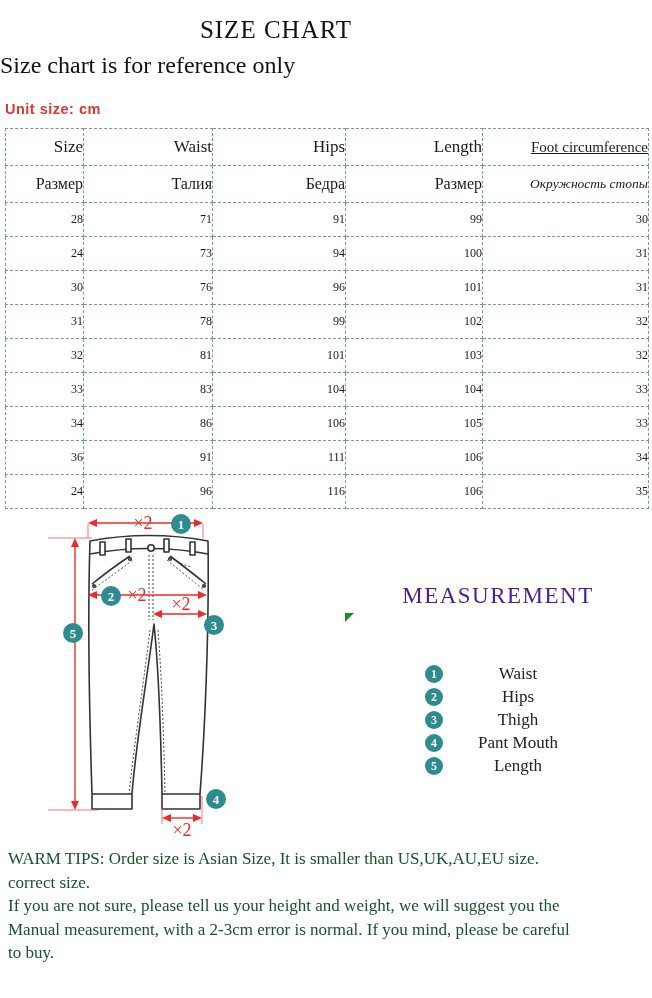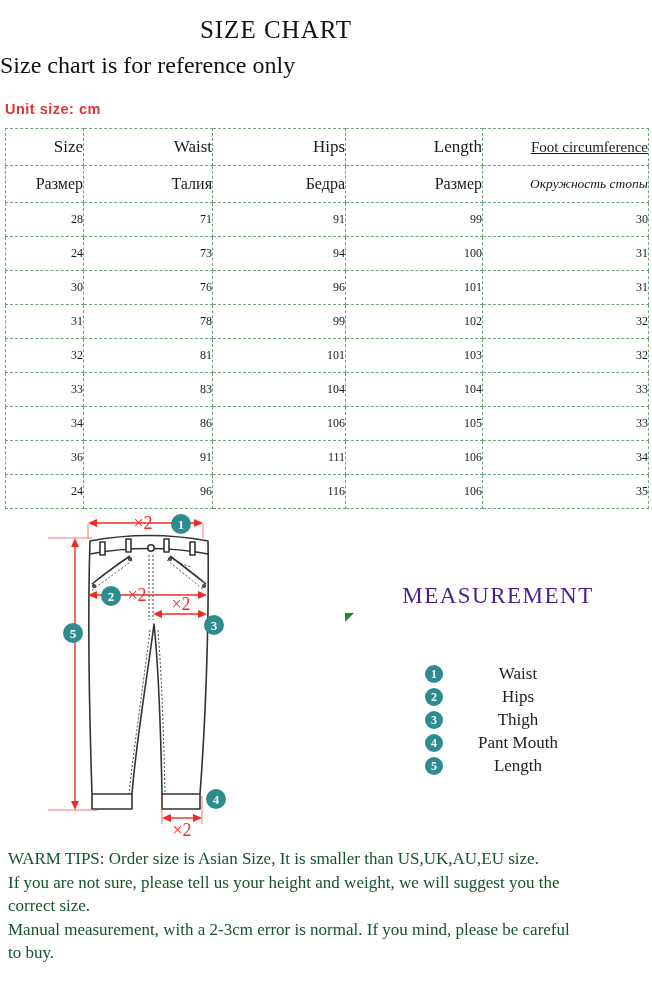--- a/index.html
+++ b/index.html
@@ -238,19 +238,19 @@
       </div>
       <div class="legend-row">
         <span class="badge">5</span>
         <span class="legend-label">Length</span>
       </div>
     </div>
   </div>
 
   <div class="tips">
     <div>WARM TIPS: Order size is Asian Size, It is smaller than US,UK,AU,EU size.</div>
+    <div>correct size.</div>
     <div>If you are not sure, please tell us your height and weight, we will suggest you the</div>
-    <div>correct size.</div>
     <div>Manual measurement, with a 2-3cm error is normal. If you mind, please be careful</div>
     <div>to buy.</div>
   </div>
 
 </div>
 
 </body></html>

